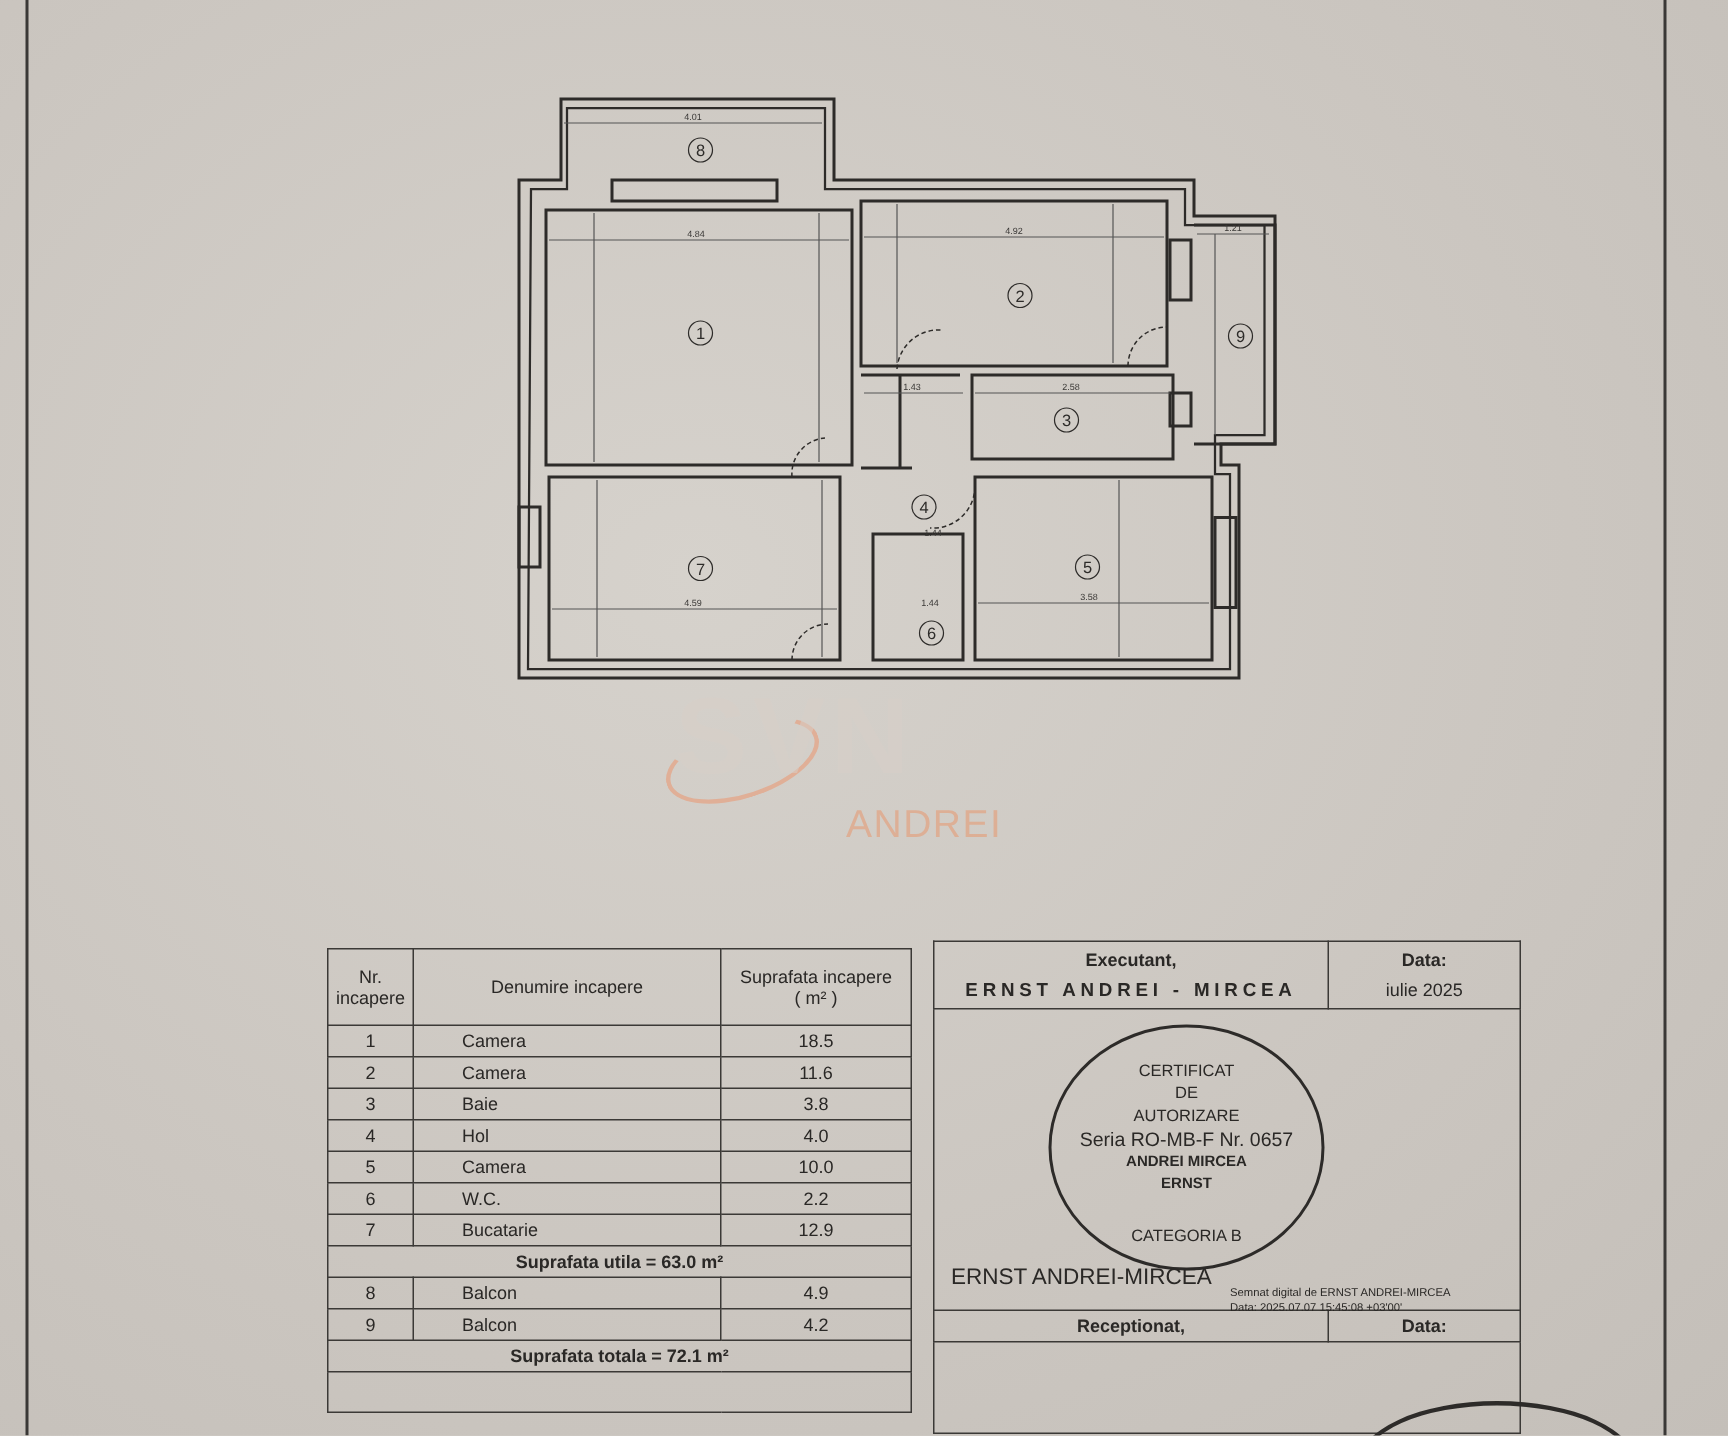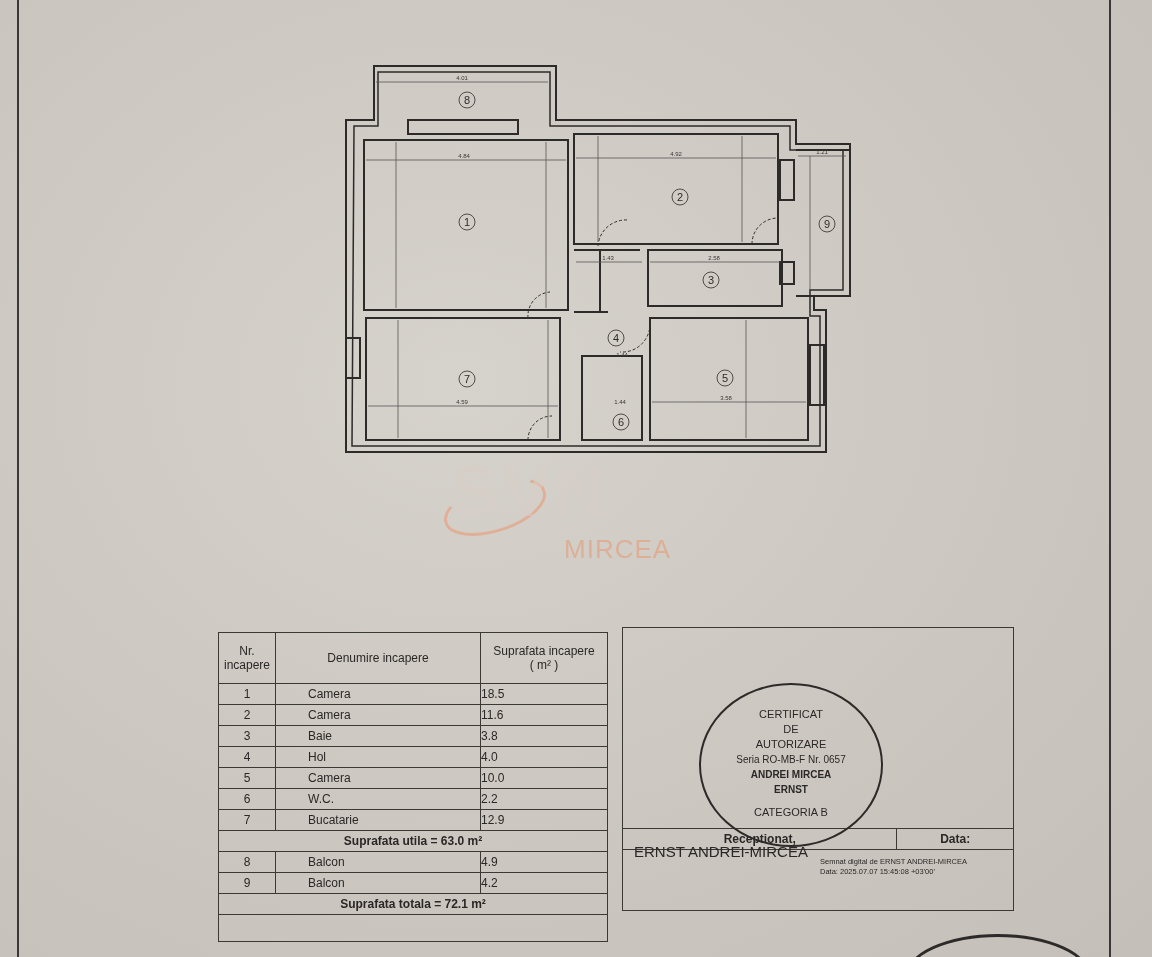--- a/index.html
+++ b/index.html
@@ -10,21 +10,21 @@
   .watermark{position:absolute;left:430px;top:464px;width:300px;height:110px;pointer-events:none;}
   .wm-logo{position:absolute;left:0;top:0;font-size:72px;color:#d8cfc8;letter-spacing:4px;font-weight:bold;opacity:.55;left:20px;top:-14px;}
   .wm-text{position:absolute;left:134px;top:70px;font-size:26px;color:#e0a88a;opacity:.8;letter-spacing:1px;}
   .wm-ring{position:absolute;left:12px;top:18px;width:100px;height:44px;border:3px solid #e6a283;border-radius:50%;transform:rotate(-18deg);opacity:.7;border-top-color:transparent;}
   table{border-collapse:collapse;}
   .rooms{position:absolute;left:218px;top:632px;width:390px;padding-left:36px;}
   .rooms td,.rooms th{border:1.5px solid #3b3936;font-size:12px;padding:0;height:20px;font-weight:normal;}
   .rooms th{height:50px;font-size:12px;}
   .rooms td.nr{width:56px;text-align:center;}
   .rooms td.name{width:172px;padding-left:32px;}
-  .rooms td.val{text-align:left;}
+  .rooms td.val{text-align:center;}
   .rooms td.sum{text-align:center;font-weight:bold;font-size:12px;}
   .rooms tr.blank td{height:26px;}
   .exec{position:absolute;left:622px;top:627px;width:392px;}
   .exec td{border:1.5px solid #3b3936;font-size:12px;padding:0;}
   .exec .hdr{font-weight:bold;text-align:center;}
   .exec .name{font-weight:bold;letter-spacing:3.2px;font-size:12.5px;text-align:center;}
   .stamp{position:absolute;left:699px;top:683px;width:180px;height:160px;border:2.5px solid #2d2b29;border-radius:50%;}
   .stamp-inner{position:absolute;left:0;top:22px;width:180px;text-align:center;font-size:11px;line-height:15px;}
   .stamp-inner .big{font-size:10px;font-weight:bold;}
   .sig-name{position:absolute;left:634px;top:843px;font-size:15px;}
@@ -120,21 +120,21 @@
     <text x="622" y="357">1.44</text>
     <text x="620" y="404">1.44</text>
     <text x="462" y="404">4.59</text>
     <text x="726" y="400">3.58</text>
   </g>
 </svg>
 
 <div class="watermark">
   <div class="wm-ring"></div>
   <div class="wm-logo">SVN</div>
-  <div class="wm-text">MIRCEA</div>
+  <div class="wm-text">ANDREI</div>
 </div>
 
 <table class="rooms">
   <tbody>
       <tr>
     <th style="width:56px">Nr. incapere</th>
     <th style="width:204px">Denumire incapere</th>
     <th><span>Suprafata incapere</span><br><span>( m² )</span></th>
   </tr>
   <tr>
@@ -189,42 +189,52 @@
         <td colspan="3" class="sum">Suprafata totala = 72.1 m²</td>
       </tr>
   <tr class="blank">
         <td colspan="3"></td>
       </tr>
 </tbody>
   </table>
 
 <table class="exec">
   <tbody>
+      <tr>
+    <td style="width:262px;height:44px">
+      <div class="hdr">Executant,</div>
+      <div class="name" style="margin-top:6px">ERNST ANDREI - MIRCEA</div>
+    </td>
+    <td style="text-align:center">
+      <div class="hdr">Data:</div>
+      <div style="margin-top:6px">iulie 2025</div>
+    </td>
+  </tr>
   <tr>
         <td colspan="2" style="height:200px"></td>
       </tr>
   <tr>
     <td class="hdr" style="height:20px">Receptionat,</td>
     <td class="hdr">Data:</td>
   </tr>
   <tr>
         <td colspan="2" style="height:60px"></td>
       </tr>
 </tbody>
   </table>
 
 <div class="stamp">
   <div class="stamp-inner">
     <div>CERTIFICAT</div>
     <div>DE</div>
     <div>AUTORIZARE</div>
-    <div style="font-size:10px">Seria RO-MB-F Nr. 0657</div>
+    <div style="font-size:13px">Seria RO-MB-F Nr. 0657</div>
     <div class="big">ANDREI MIRCEA</div>
     <div class="big">ERNST</div>
-    <div style="margin-top:8px">CATEGORIA B</div>
+    <div style="margin-top:20px">CATEGORIA B</div>
   </div>
 </div>
 
 <div class="sig-name">ERNST ANDREI-MIRCEA</div>
 <div class="sig-meta">
   <div>Semnat digital de ERNST ANDREI-MIRCEA</div>
   <div>Data: 2025.07.07 15:45:08 +03'00'</div>
 </div>
 
 <div class="bottom-seal"></div>

